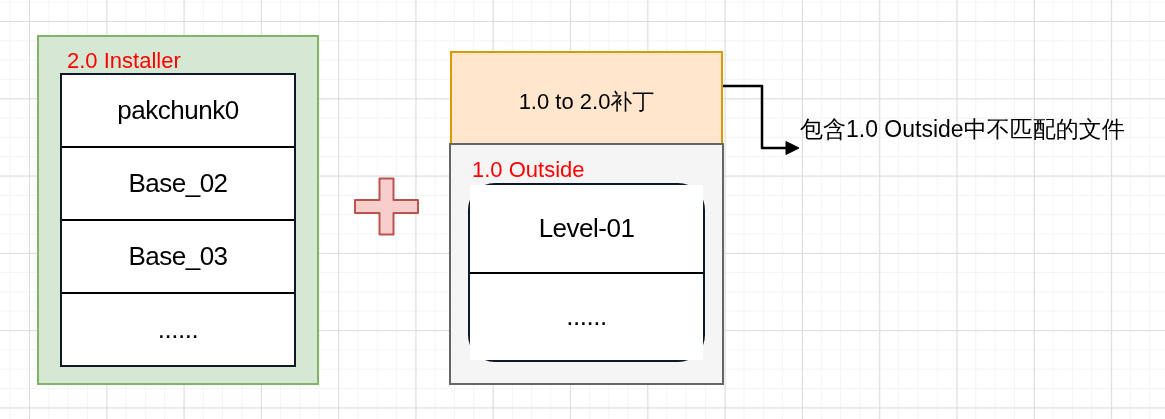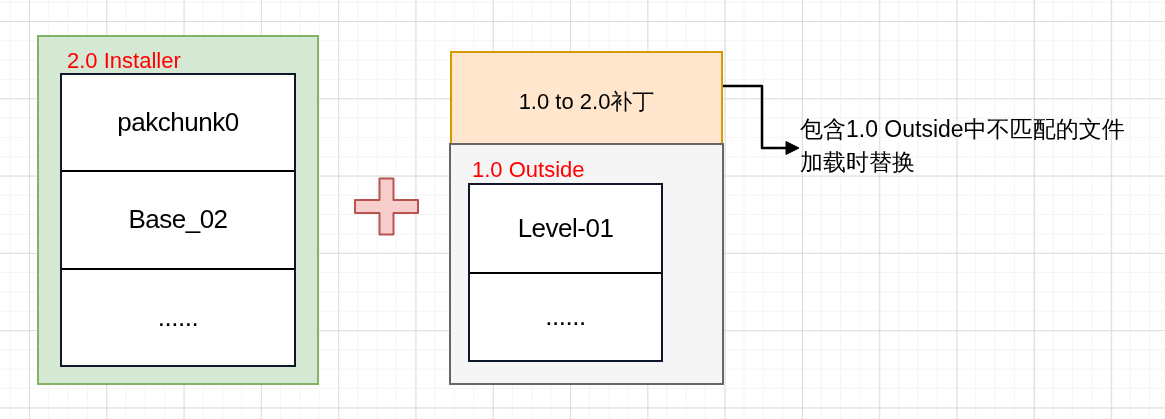--- a/index.html
+++ b/index.html
@@ -52,21 +52,21 @@
 
   
   .stack {
     position: absolute;
     border: 2px solid #0f172a;
     background: #ffffff;
     display: flex;
     flex-direction: column;
   }
   .group-installer .stack { left: 21px; top: 36px; width: 236px; height: 294px; }
-  .group-outside  .stack { left: 17px; top: 38px; width: 195px; height: 179px; }
+  .group-outside  .stack { left: 17px; top: 38px; width: 237px; height: 179px; border-radius: 27px; }
   .stack .cell {
     flex: 1 1 0;
     display: flex;
     align-items: center;
     justify-content: center;
     font-size: 26px;
     letter-spacing: -0.5px;
     color: #000000;
     border-bottom: 2px solid #000000;
     background: #ffffff;
@@ -107,20 +107,21 @@
 </head>
 <body>
 
 <div class="canvas">
 
   <div class="abs group-installer">
     <div class="group-title">2.0 Installer</div>
     <div class="stack">
       <div class="cell">pakchunk0</div>
       <div class="cell">Base_02</div>
+      <div class="cell">Base_03</div>
       <div class="cell">......</div>
     </div>
   </div>
 
   <div class="abs patch-box">
     <span>1.0 to 2.0补丁</span>
   </div>
 
   <div class="abs group-outside">
     <div class="group-title">1.0 Outside</div>
@@ -131,16 +132,15 @@
   </div>
 
   <svg class="abs overlay" width="1165" height="419" viewBox="0 0 1165 419">
     <path class="hit" d="M355,200 H379.5 V178.5 H393.5 V200 H418 V213 H393.5 V234.5 H379.5 V213 H355 Z" fill="#f8cecc" stroke="#b85450" stroke-width="2" stroke-linejoin="round"></path>
     <path class="hit" d="M723,86 L762,86 L762,148 L786,148" fill="none" stroke="#000000" stroke-width="2.5" stroke-linejoin="round"></path>
     <polygon class="hit" points="786,141.5 799,148 786,154.5" fill="#000000" stroke="#000000" stroke-width="1"></polygon>
   </svg>
 
   <div class="abs annotation">
     <div>包含1.0 Outside中不匹配的文件</div>
-    <div>加载时替换</div>
   </div>
 
 </div>
 
 </body></html>

